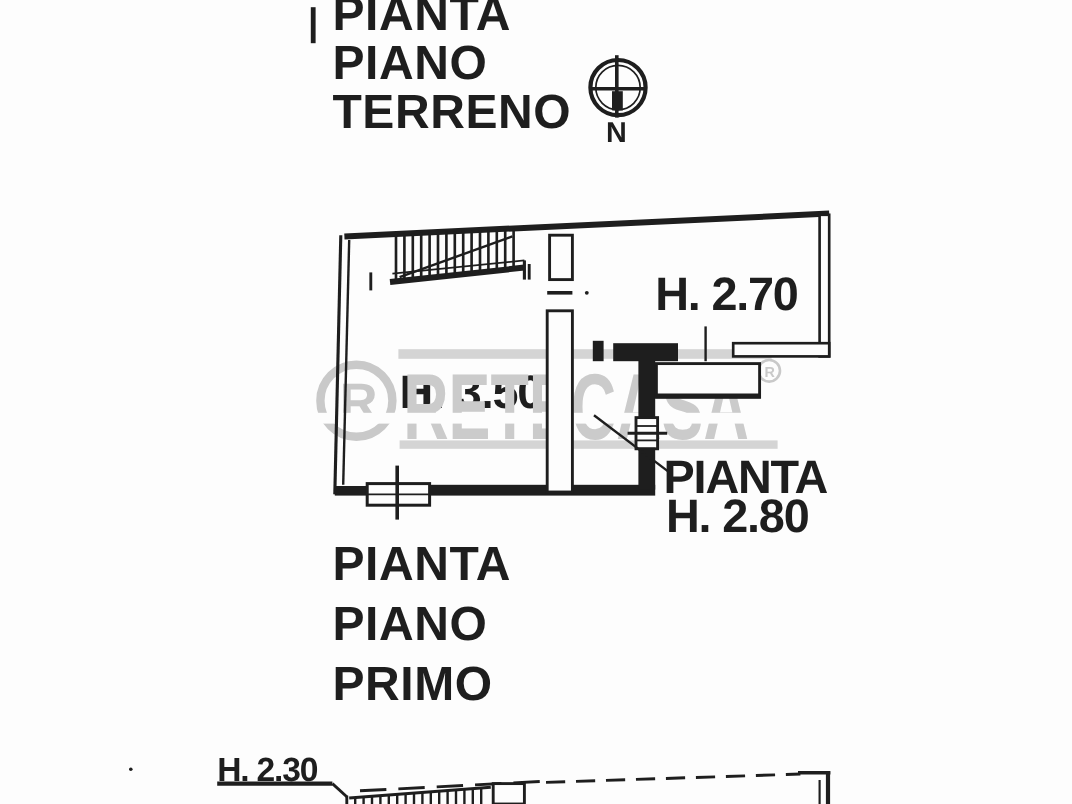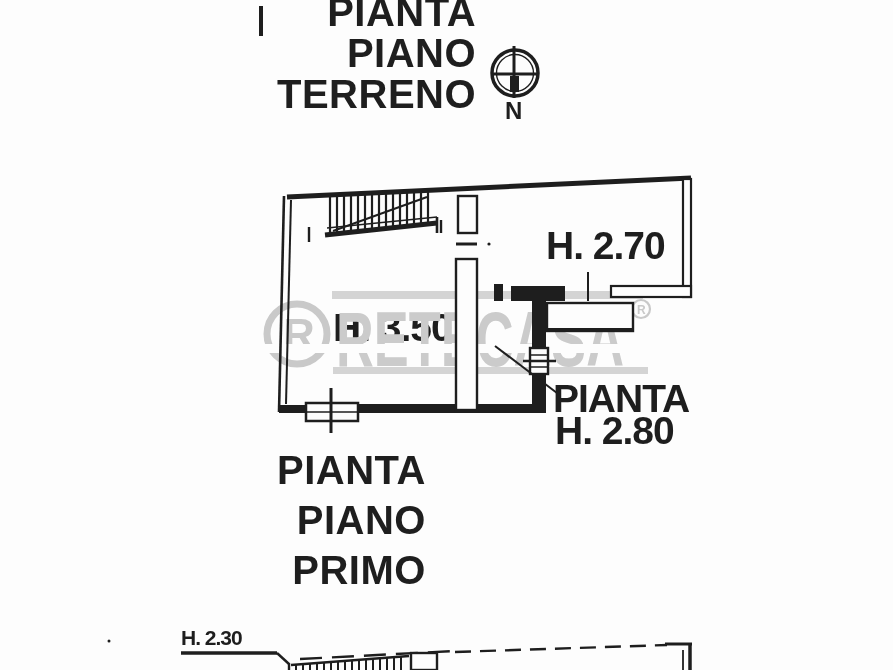--- a/index.html
+++ b/index.html
@@ -1,31 +1,31 @@
 <!DOCTYPE html>
 <html><head>
 <meta charset="utf-8">
 <style>
   html,body{margin:0;padding:0;}
   body{
     width:893px;height:670px;overflow:hidden;position:relative;
     background:#fdfdfd;
     font-family:"Liberation Sans", sans-serif;
   }
-  .page{position:absolute;left:0;top:0;width:893px;height:540px;text-align:right;}
+  .page{position:absolute;left:0;top:0;width:893px;height:540px;}
   svg.plan{position:absolute;left:0;top:0;}
   .lbl{
     position:absolute;color:#1e1e1e;font-weight:700;white-space:pre-line;
     -webkit-font-smoothing:antialiased;
   }
   .title{font-size:40px;line-height:41px;letter-spacing:0.5px;}
   .title2{font-size:40px;line-height:50px;letter-spacing:0.5px;}
   .room{font-size:39px;letter-spacing:-1px;}
   .small{font-size:28px;letter-spacing:-0.5px;}
-  .h230{font-size:21px;letter-spacing:-1px;}
+  .h230{font-size:28px;letter-spacing:-1px;}
   .nlab{font-size:24px;}
 </style>
 </head>
 <body>
 
 <div class="page">
 
   <div class="lbl title" style="left:277px;top:-8px;">PIANTA
 PIANO
 TERRENO</div>

